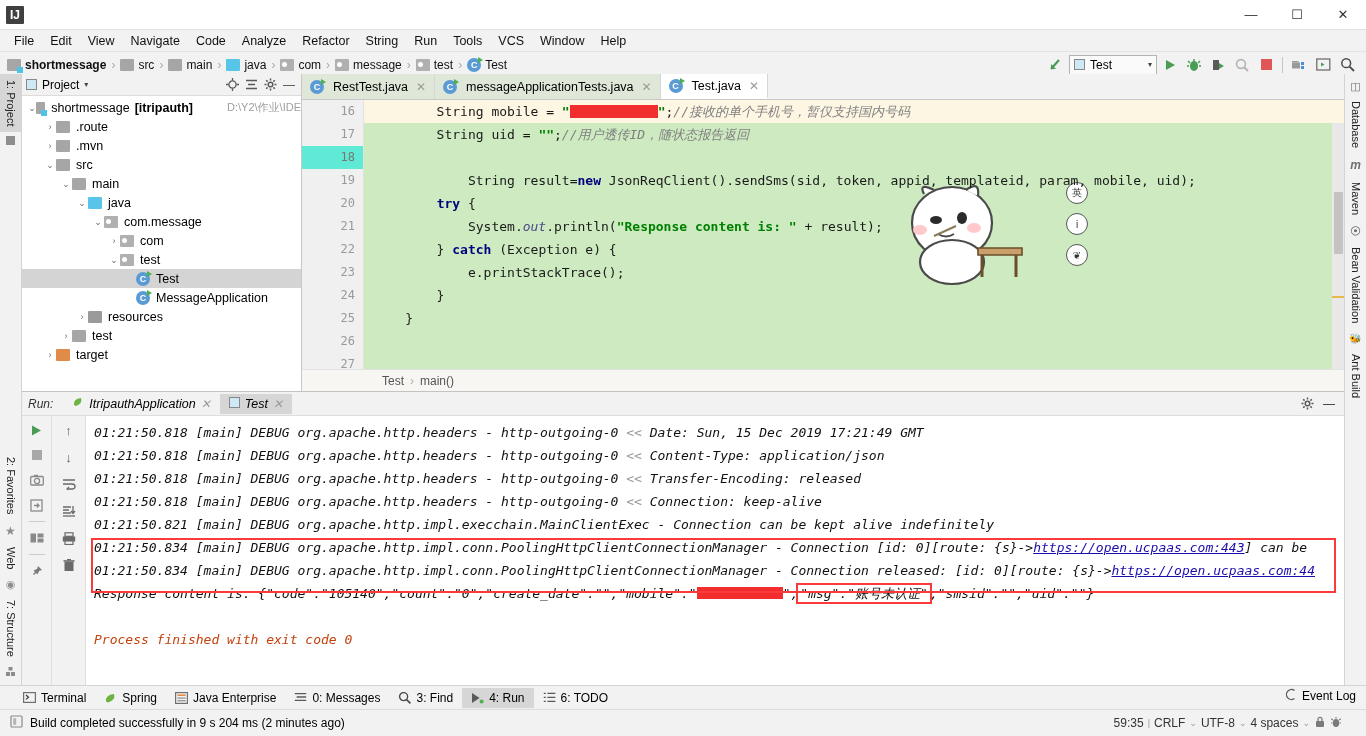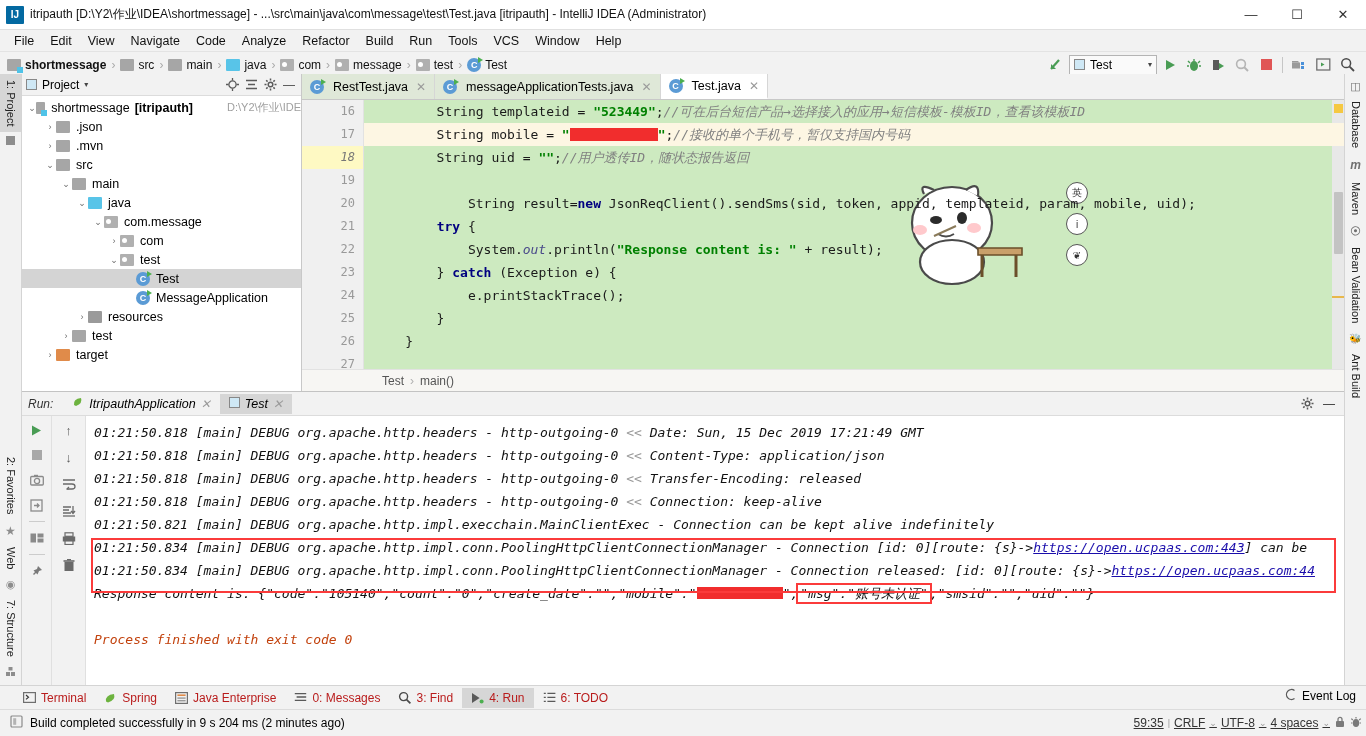--- a/index.html
+++ b/index.html
@@ -3,22 +3,22 @@
 <meta charset="utf-8">
 <style>
   * { box-sizing: border-box; margin:0; padding:0; }
   html,body { width:1366px; height:736px; overflow:hidden; background:#f2f2f2;
     font-family:"Liberation Sans", sans-serif; font-size:12px; color:#000; }
   .app { position:relative; width:1366px; height:736px; background:#f2f2f2; }
 
   
   .titlebar { height:30px; background:#ffffff; display:flex; align-items:center;
      border-bottom:1px solid #e0e0e0; }
-  .tb-logo { width:18px; height:18px; margin:0 6px 0 6px; background:#0369a1; color:#fff;
-     font-size:10px; font-weight:bold; display:flex; align-items:center; justify-content:center;
+  .tb-logo { width:18px; height:18px; margin:0 6px 0 6px; background:#404040; color:#fff;
+     font-size:12px; font-weight:bold; display:flex; align-items:center; justify-content:center;
      border-radius:1px; }
   .tb-title { font-size:12px; color:#111; white-space:nowrap; }
   .tb-ctrls { margin-left:auto; display:flex; height:30px; }
   .tb-btn { width:46px; height:30px; display:flex; align-items:center; justify-content:center;
      color:#333; font-size:13px; }
 
   
   .menubar { height:22px; background:#f2f2f2; display:flex; align-items:center;
      padding-left:6px; border-bottom:1px solid #e3e3e3; }
   .menu-item { padding:2px 8px; font-size:12.5px; color:#111; }
@@ -87,21 +87,21 @@
   .tabs { height:26px; background:#f2f2f2; display:flex; align-items:stretch;
      border-bottom:1px solid #c8c8c8; }
   .etab { display:flex; align-items:center; gap:5px; padding:0 8px; font-size:12.5px;
      border-right:1px solid #d6d6d6; background:#dfe8d8; }
   .etab.active { background:#fff; border-bottom:2px solid #fff; }
   .etab .x { color:#9a9a9a; font-size:12px; margin-left:3px; }
   .code-area { flex:1; position:relative; display:flex; overflow:hidden; background:#ddf0d4; }
   .gutter { width:62px; background:#f0f0f0; border-right:1px solid #e2e2e2; flex:none;
      font-family:"DejaVu Sans Mono", monospace; font-size:12px; color:#999; }
   .gline { height:23px; line-height:23px; text-align:right; padding-right:8px; position:relative; }
-  .gline.hl { background:#fef9c3; color:#777;font-style:italic; }
+  .gline.hl { background:#5eead4; color:#777; }
   .fold { position:absolute; right:-14px; top:7px; width:9px; height:9px;
      border:1px solid #b9b9b9; background:#f0f0f0; }
   .fold::after { content:'−'; position:absolute; left:1px; top:-5px; font-size:9px; color:#777; }
   .codecol { flex:1; position:relative; background:#cdeac0; overflow:hidden; }
   .cline { height:23px; line-height:23px; font-family:"DejaVu Sans Mono", monospace;
      font-size:13px; white-space:pre; padding-left:10px; color:#1a1a1a; }
   .cline.hl { background:#fdf6e3; }
   .kw { color:#000080; font-weight:bold; }
   .str { color:#008000; font-weight:bold; }
   .cmt { color:#808080; font-style:italic; }
@@ -142,52 +142,51 @@
      overflow:hidden; white-space:nowrap; }
   .cl { height:23px; line-height:23px; }
   .dimtok { color:#999; }
   .lnk { color:#1a0dab; text-decoration:underline; }
   .exit { color:#c2410c; }
   .redbox { position:absolute; border:2.5px solid #fb3b3b; pointer-events:none; }
 
   
   .toolwin { position:absolute; left:0; right:0; bottom:27px; height:24px; background:#f2f2f2;
      border-top:1px solid #d4d4d4; display:flex; align-items:center; padding-left:14px; }
-  .twin { display:flex; align-items:center; gap:5px; padding:3px 9px; font-size:12px; color:#b91c1c; }
+  .twin { display:flex; align-items:center; gap:5px; padding:3px 9px; font-size:12px; color:#000000; }
   .twin.active { background:#d6d6d6; }
   .statusbar { position:absolute; left:0; right:0; bottom:0; height:27px; background:#f2f2f2;
      border-top:1px solid #dcdcdc; display:flex; align-items:center; padding-left:10px; font-size:12px; }
-  .sb-right { margin-left:auto; display:flex; align-items:center; gap:4px; padding-right:4px;
-     color:#333;text-decoration:underline; }
+  .sb-right { margin-left:auto; display:flex; align-items:center; gap:4px; padding-right:24px;
+     color:#333; }
   .sb-sep { color:#9a9a9a; font-size:9px; }
 </style>
 </head>
 <body>
 
 <div class="app">
 
   <div class="titlebar">
     <div class="tb-logo">IJ</div>
-    <div class="tb-title">itripauth [D:\Y2\作业\IDEA\shortmessage] - ...\src\main\java\com\message\test\Test.java [itripauth] - IntelliJ IDEA (Administrator)</div>
     <div class="tb-ctrls">
       <div class="tb-btn">—</div>
       <div class="tb-btn">☐</div>
       <div class="tb-btn close">✕</div>
     </div>
   </div>
 
   <div class="menubar">
     <div class="menu-item">File</div>
     <div class="menu-item">Edit</div>
     <div class="menu-item">View</div>
     <div class="menu-item">Navigate</div>
     <div class="menu-item">Code</div>
     <div class="menu-item">Analyze</div>
     <div class="menu-item">Refactor</div>
-    <div class="menu-item">Build</div>
+    <div class="menu-item">String</div>
     <div class="menu-item">Run</div>
     <div class="menu-item">Tools</div>
     <div class="menu-item">VCS</div>
     <div class="menu-item">Window</div>
     <div class="menu-item">Help</div>
   </div>
 
   <div class="toolbar">
     <div class="crumbs" id="tb-crumbs">
         <div class="crumb bold">
@@ -375,21 +374,21 @@
         <div class="trow" style="padding-left: 6px;">
           <span class="arr">⌄</span>
           <span class="ficon mod"></span>
           <span class="lbl">shortmessage</span>
           <span class="bold" style="margin-left: 5px;">[itripauth]</span>
           <span class="dim">D:\Y2\作业\IDE</span>
         </div>
         <div class="trow" style="padding-left: 22px;">
           <span class="arr">›</span>
           <span class="ficon"></span>
-          <span class="lbl">.json</span>
+          <span class="lbl">.route</span>
         </div>
         <div class="trow" style="padding-left: 22px;">
           <span class="arr">›</span>
           <span class="ficon"></span>
           <span class="lbl">.mvn</span>
         </div>
         <div class="trow" style="padding-left: 22px;">
           <span class="arr">⌄</span>
           <span class="ficon"></span>
           <span class="lbl">src</span>
@@ -497,21 +496,20 @@
             <path d="M84 70 h44 v7 h-44 z" fill="#c9a06a" stroke="#6b4f2a" stroke-width="1.6"></path>
             <path d="M88 77 v22 M122 77 v22" stroke="#6b4f2a" stroke-width="3" fill="none"></path>
           </svg>
         </div>
         <div class="ime" style="left:702px; top:82px; display:flex; flex-direction:column; gap:9px;">
           <div class="ime-btn">英</div>
           <div class="ime-btn">i</div>
           <div class="ime-btn">❦</div>
         </div>
         <div id="codelines" style="position:relative;z-index:1;">
-            <div class="cline"><span class="">        String templateid = </span><span class="str">"523449"</span><span class="">;</span><span class="cmt">//可在后台短信产品→选择接入的应用→短信模板-模板ID，查看该模板ID</span></div>
             <div class="cline hl"><span class="">        String mobile = </span><span class="str">"</span><span class="redact"></span><span class="str">"</span><span class="">;</span><span class="cmt">//接收的单个手机号，暂仅支持国内号码</span></div>
             <div class="cline"><span class="">        String uid = </span><span class="str">""</span><span class="">;</span><span class="cmt">//用户透传ID，随状态报告返回</span></div>
             <div class="cline"><span class=""></span></div>
             <div class="cline"><span class="">            String result=</span><span class="kw">new</span><span class=""> JsonReqClient().sendSms(sid, token, appid, templateid, param, mobile, uid);</span></div>
             <div class="cline"><span class="">        </span><span class="kw">try</span><span class=""> {</span></div>
             <div class="cline"><span class="">            System.</span><span class="fld">out</span><span class="">.println(</span><span class="str">"Response content is: "</span><span class=""> + result);</span></div>
             <div class="cline"><span class="">        } </span><span class="kw">catch</span><span class=""> (Exception e) {</span></div>
             <div class="cline"><span class="">            e.printStackTrace();</span></div>
             <div class="cline"><span class="">        }</span></div>
             <div class="cline"><span class="">    }</span></div>

